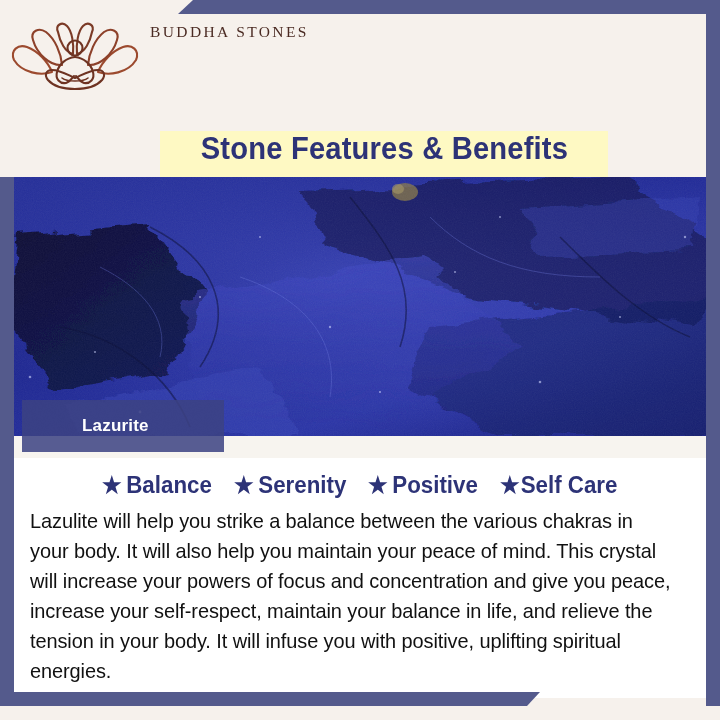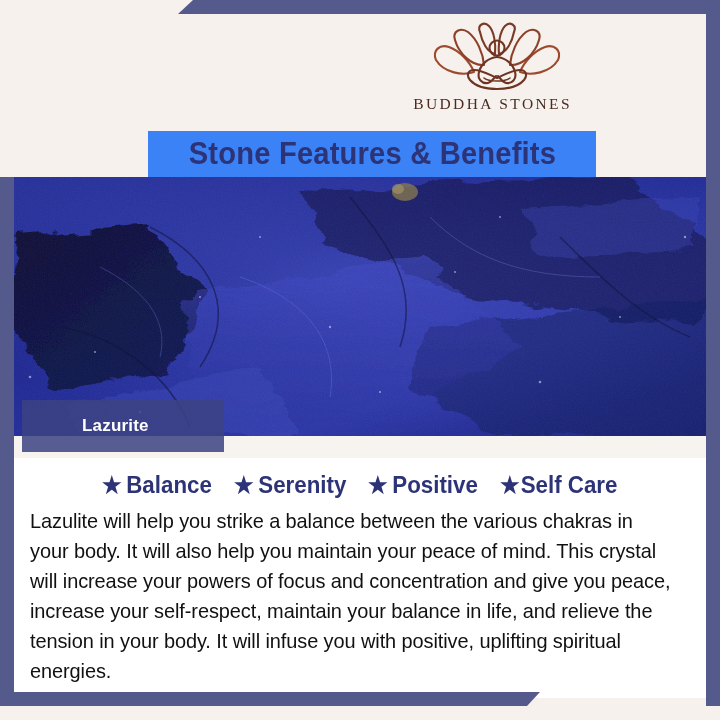--- a/index.html
+++ b/index.html
@@ -20,36 +20,36 @@
   
   .frame-svg{position:absolute;left:0;top:0;width:720px;height:720px;pointer-events:none;z-index:5;}
 
   
   .header{
     position:absolute;left:0;top:14px;width:720px;height:163px;
     z-index:2;
   }
   .logo-wrap{
     position:absolute;left:0;top:6px;width:572px;
-    display:flex;flex-direction:column;align-items:flex-end;
+    display:flex;flex-direction:row;align-items:flex-start;
   }
   .logo-mark{width:150px;height:72px;display:block;}
   .logo-word{
     margin-top:3px;
     font-family:"Liberation Serif", serif;
     font-size:15.5px;
     letter-spacing:2.4px;
     color:#4a2a22;
     font-weight:400;
   }
   .title-band{
-    position:absolute;left:148px;top:117px;
+    position:absolute;left:160px;top:117px;
     width:448px;height:46px;
-    background:#3b82f6;
-    display:flex;align-items:center;justify-content:center;
+    background:#fef9c3;
+    display:flex;align-items:flex-start;justify-content:center;
   }
   .title-text{
     font-family:"Liberation Sans Narrow","Liberation Sans", sans-serif;
     font-weight:bold;
     font-size:31px;
     color:#2d3377;
     letter-spacing:.2px;
     transform:scaleX(.94);
     transform-origin:center;
     white-space:nowrap;

